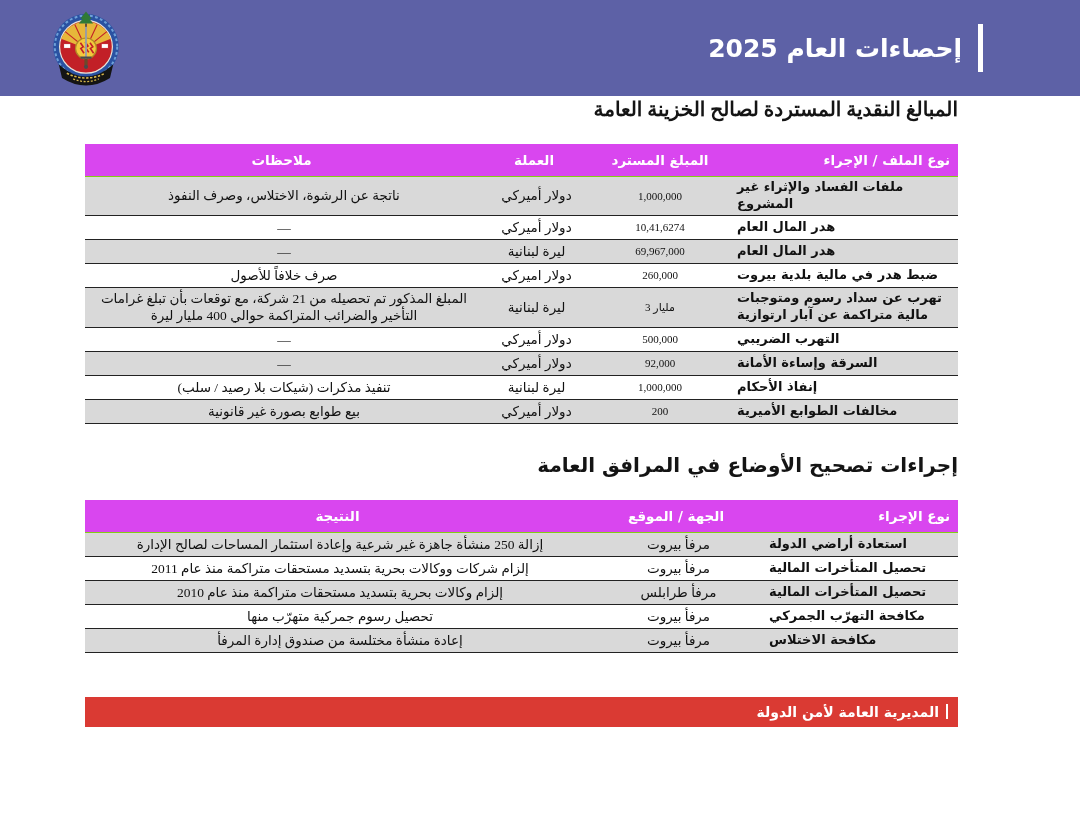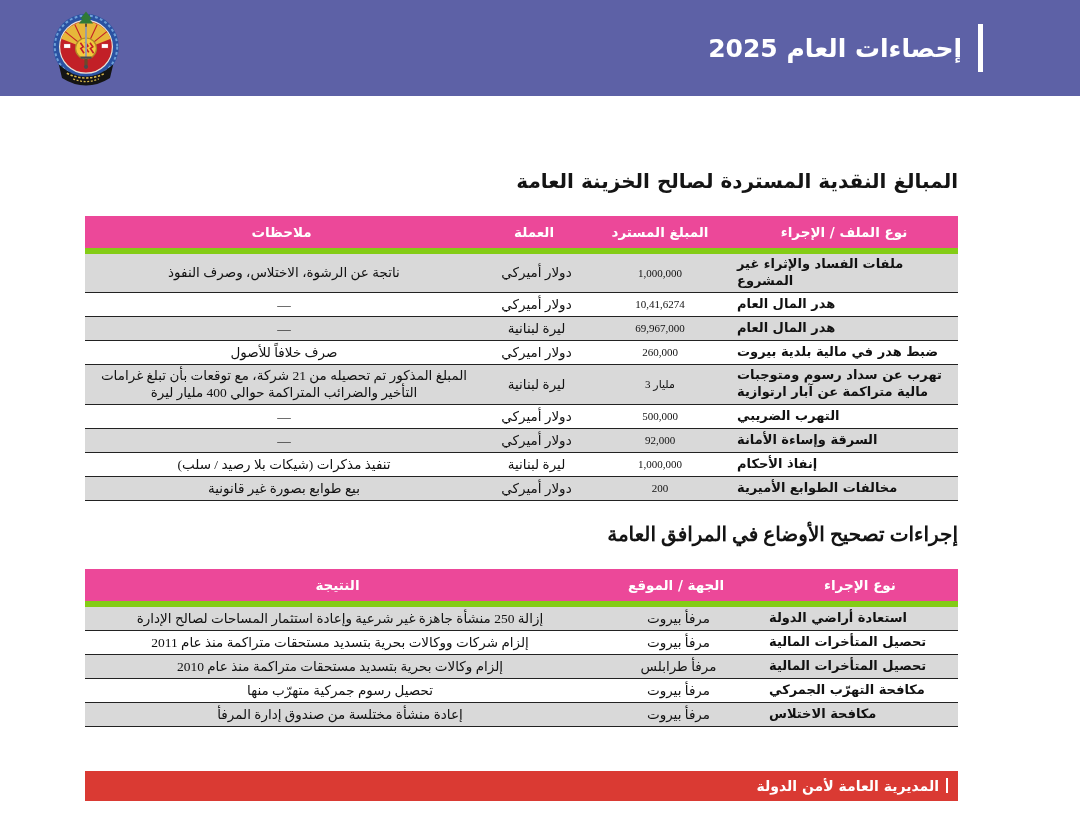--- a/index.html
+++ b/index.html
@@ -16,28 +16,28 @@
     color:#ffffff;font-size:25px;font-weight:bold;direction:rtl;white-space:nowrap;
     letter-spacing:.5px;
   }
   .header-accent{position:absolute;right:97px;top:24px;width:5px;height:48px;background:#ffffff;}
   
   .content{padding:0 122px 0 85px;}
   .section-title{
     direction:rtl;text-align:right;font-size:20px;font-weight:bold;color:#141414;
     margin:0;line-height:1.3;
   }
-  .title-1{padding-top:72px;}
-  .title-2{padding-top:20px;font-family:Liberation Serif, serif;}
+  .title-1{font-family:Liberation Serif, serif;}
+  .title-2{padding-top:28px;}
   table{width:100%;border-collapse:collapse;table-layout:fixed;margin-top:22px;}
   thead th{
-    background:#ec4899;color:#ffffff;font-weight:bold;font-size:13.5px;
-    height:28px;padding:2px 8px;border-bottom:6px solid #84cc16;
-  }
-  th.col-type{}
+    background:#d946ef;color:#ffffff;font-weight:bold;font-size:13.5px;
+    height:28px;padding:2px 8px;border-bottom:1px solid #84cc16;
+  }
+  th.col-type{text-align:right;}
   th.col-mid,th.col-notes{text-align:center;}
   tbody td{
     border-bottom:1px solid #222;padding:2px 7px;vertical-align:middle;
     text-align:center;font-size:13px;color:#111;direction:rtl;line-height:1.3;height:19px;
   }
   tbody tr:nth-child(odd){background:#d9d9d9;}
   tbody tr:nth-child(even){background:#ffffff;}
   td.col-type{text-align:left;font-weight:bold;}
   td.col-amount{
     direction:ltr;font-family:"Liberation Serif","DejaVu Sans",serif;font-size:11px;

